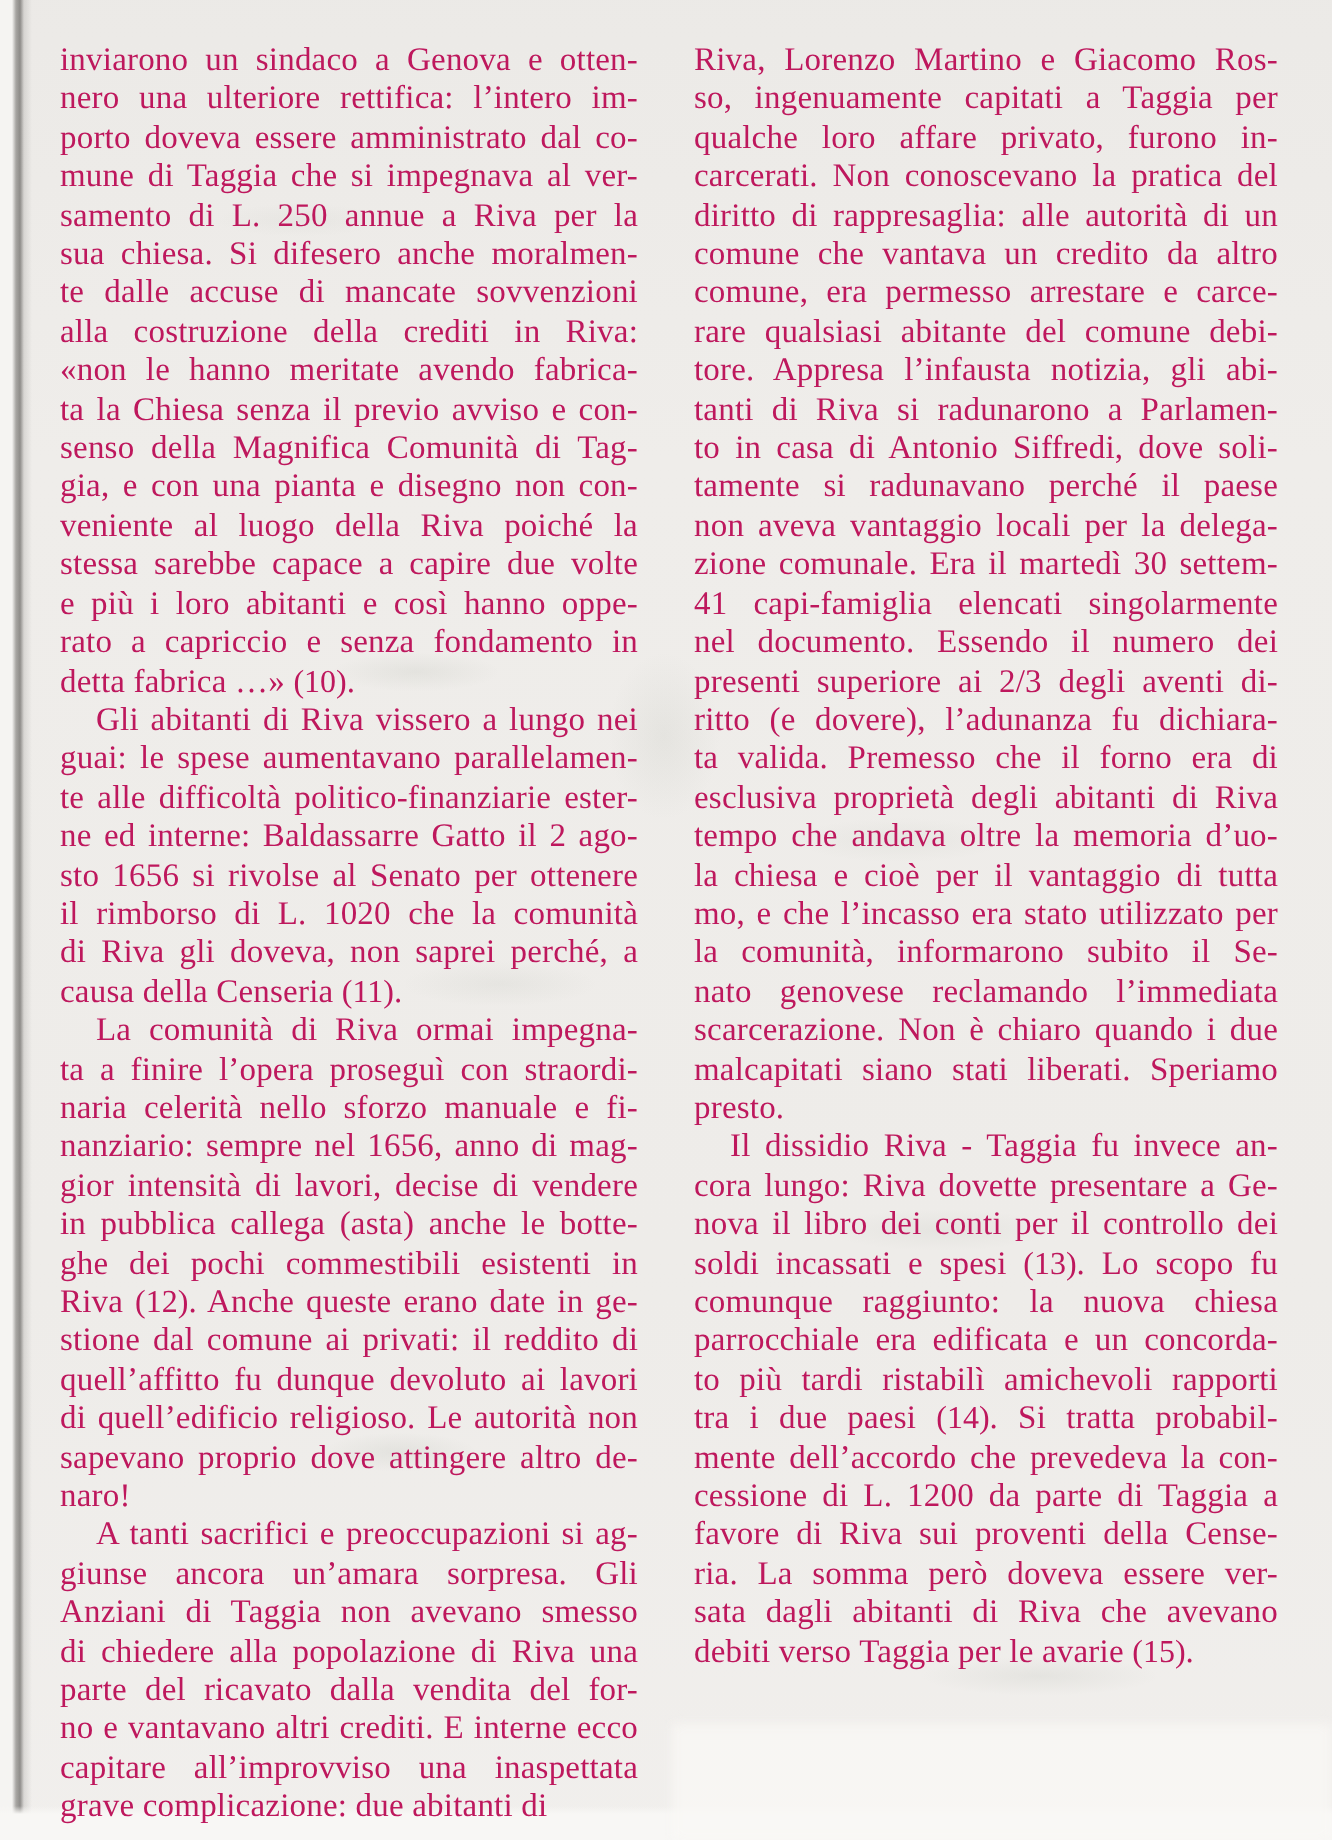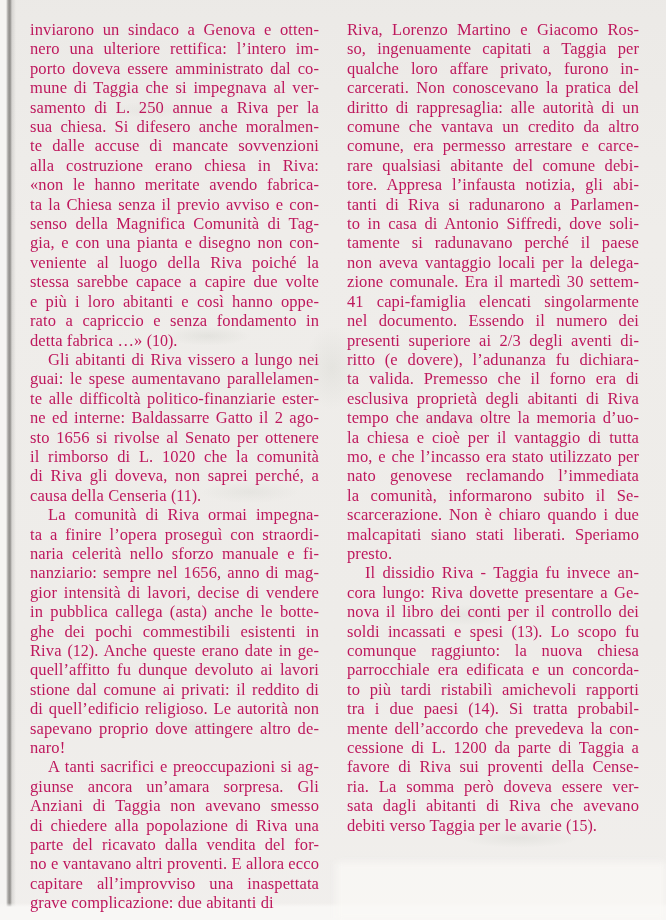--- a/index.html
+++ b/index.html
@@ -75,21 +75,21 @@
 
 <div class="column left">
     <div class="para">
       <div class="line">inviarono un sindaco a Genova e otten-</div>
       <div class="line">nero una ulteriore rettifica: l’intero im-</div>
       <div class="line">porto doveva essere amministrato dal co-</div>
       <div class="line">mune di Taggia che si impegnava al ver-</div>
       <div class="line">samento di L. 250 annue a Riva per la</div>
       <div class="line">sua chiesa. Si difesero anche moralmen-</div>
       <div class="line">te dalle accuse di mancate sovvenzioni</div>
-      <div class="line">alla costruzione erano chiesa in Riva:</div>
+      <div class="line">alla costruzione della crediti in Riva:</div>
       <div class="line">«non le hanno meritate avendo fabrica-</div>
       <div class="line">ta la Chiesa senza il previo avviso e con-</div>
       <div class="line">senso della Magnifica Comunità di Tag-</div>
       <div class="line">gia, e con una pianta e disegno non con-</div>
       <div class="line">veniente al luogo della Riva poiché la</div>
       <div class="line">stessa sarebbe capace a capire due volte</div>
       <div class="line">e più i loro abitanti e così hanno oppe-</div>
       <div class="line">rato a capriccio e senza fondamento in</div>
       <div class="line last">detta fabrica …» <span class="fn">(10)</span>.</div>
     </div>
@@ -105,33 +105,33 @@
     </div>
     <div class="para">
       <div class="line indent">La comunità di Riva ormai impegna-</div>
       <div class="line">ta a finire l’opera proseguì con straordi-</div>
       <div class="line">naria celerità nello sforzo manuale e fi-</div>
       <div class="line">nanziario: sempre nel 1656, anno di mag-</div>
       <div class="line">gior intensità di lavori, decise di vendere</div>
       <div class="line">in pubblica callega (asta) anche le botte-</div>
       <div class="line">ghe dei pochi commestibili esistenti in</div>
       <div class="line">Riva <span class="fn">(12)</span>. Anche queste erano date in ge-</div>
+      <div class="line">stione dal comune ai privati: il reddito di</div>
       <div class="line">quell’affitto fu dunque devoluto ai lavori</div>
-      <div class="line">stione dal comune ai privati: il reddito di</div>
       <div class="line">di quell’edificio religioso. Le autorità non</div>
       <div class="line">sapevano proprio dove attingere altro de-</div>
       <div class="line last">naro!</div>
     </div>
     <div class="para">
       <div class="line indent">A tanti sacrifici e preoccupazioni si ag-</div>
       <div class="line">giunse ancora un’amara sorpresa. Gli</div>
       <div class="line">Anziani di Taggia non avevano smesso</div>
       <div class="line">di chiedere alla popolazione di Riva una</div>
       <div class="line">parte del ricavato dalla vendita del for-</div>
-      <div class="line">no e vantavano altri proventi. E allora ecco</div>
+      <div class="line">no e vantavano altri crediti. E interne ecco</div>
       <div class="line">capitare all’improvviso una inaspettata</div>
       <div class="line last">grave complicazione: due abitanti di</div>
     </div>
   </div>
 <div class="column right">
     <div class="para">
       <div class="line">Riva, Lorenzo Martino e Giacomo Ros-</div>
       <div class="line">so, ingenuamente capitati a Taggia per</div>
       <div class="line">qualche loro affare privato, furono in-</div>
       <div class="line">carcerati. Non conoscevano la pratica del</div>
@@ -147,22 +147,22 @@
       <div class="line">zione comunale. Era il martedì 30 settem-</div>
       <div class="line">41 capi-famiglia elencati singolarmente</div>
       <div class="line">nel documento. Essendo il numero dei</div>
       <div class="line">presenti superiore ai 2/3 degli aventi di-</div>
       <div class="line">ritto (e dovere), l’adunanza fu dichiara-</div>
       <div class="line">ta valida. Premesso che il forno era di</div>
       <div class="line">esclusiva proprietà degli abitanti di Riva</div>
       <div class="line">tempo che andava oltre la memoria d’uo-</div>
       <div class="line">la chiesa e cioè per il vantaggio di tutta</div>
       <div class="line">mo, e che l’incasso era stato utilizzato per</div>
+      <div class="line">la comunità, informarono subito il Se-</div>
       <div class="line">nato genovese reclamando l’immediata</div>
-      <div class="line">la comunità, informarono subito il Se-</div>
       <div class="line">scarcerazione. Non è chiaro quando i due</div>
       <div class="line">malcapitati siano stati liberati. Speriamo</div>
       <div class="line last">presto.</div>
     </div>
     <div class="para">
       <div class="line indent">Il dissidio Riva - Taggia fu invece an-</div>
       <div class="line">cora lungo: Riva dovette presentare a Ge-</div>
       <div class="line">nova il libro dei conti per il controllo dei</div>
       <div class="line">soldi incassati e spesi <span class="fn">(13)</span>. Lo scopo fu</div>
       <div class="line">comunque raggiunto: la nuova chiesa</div>

